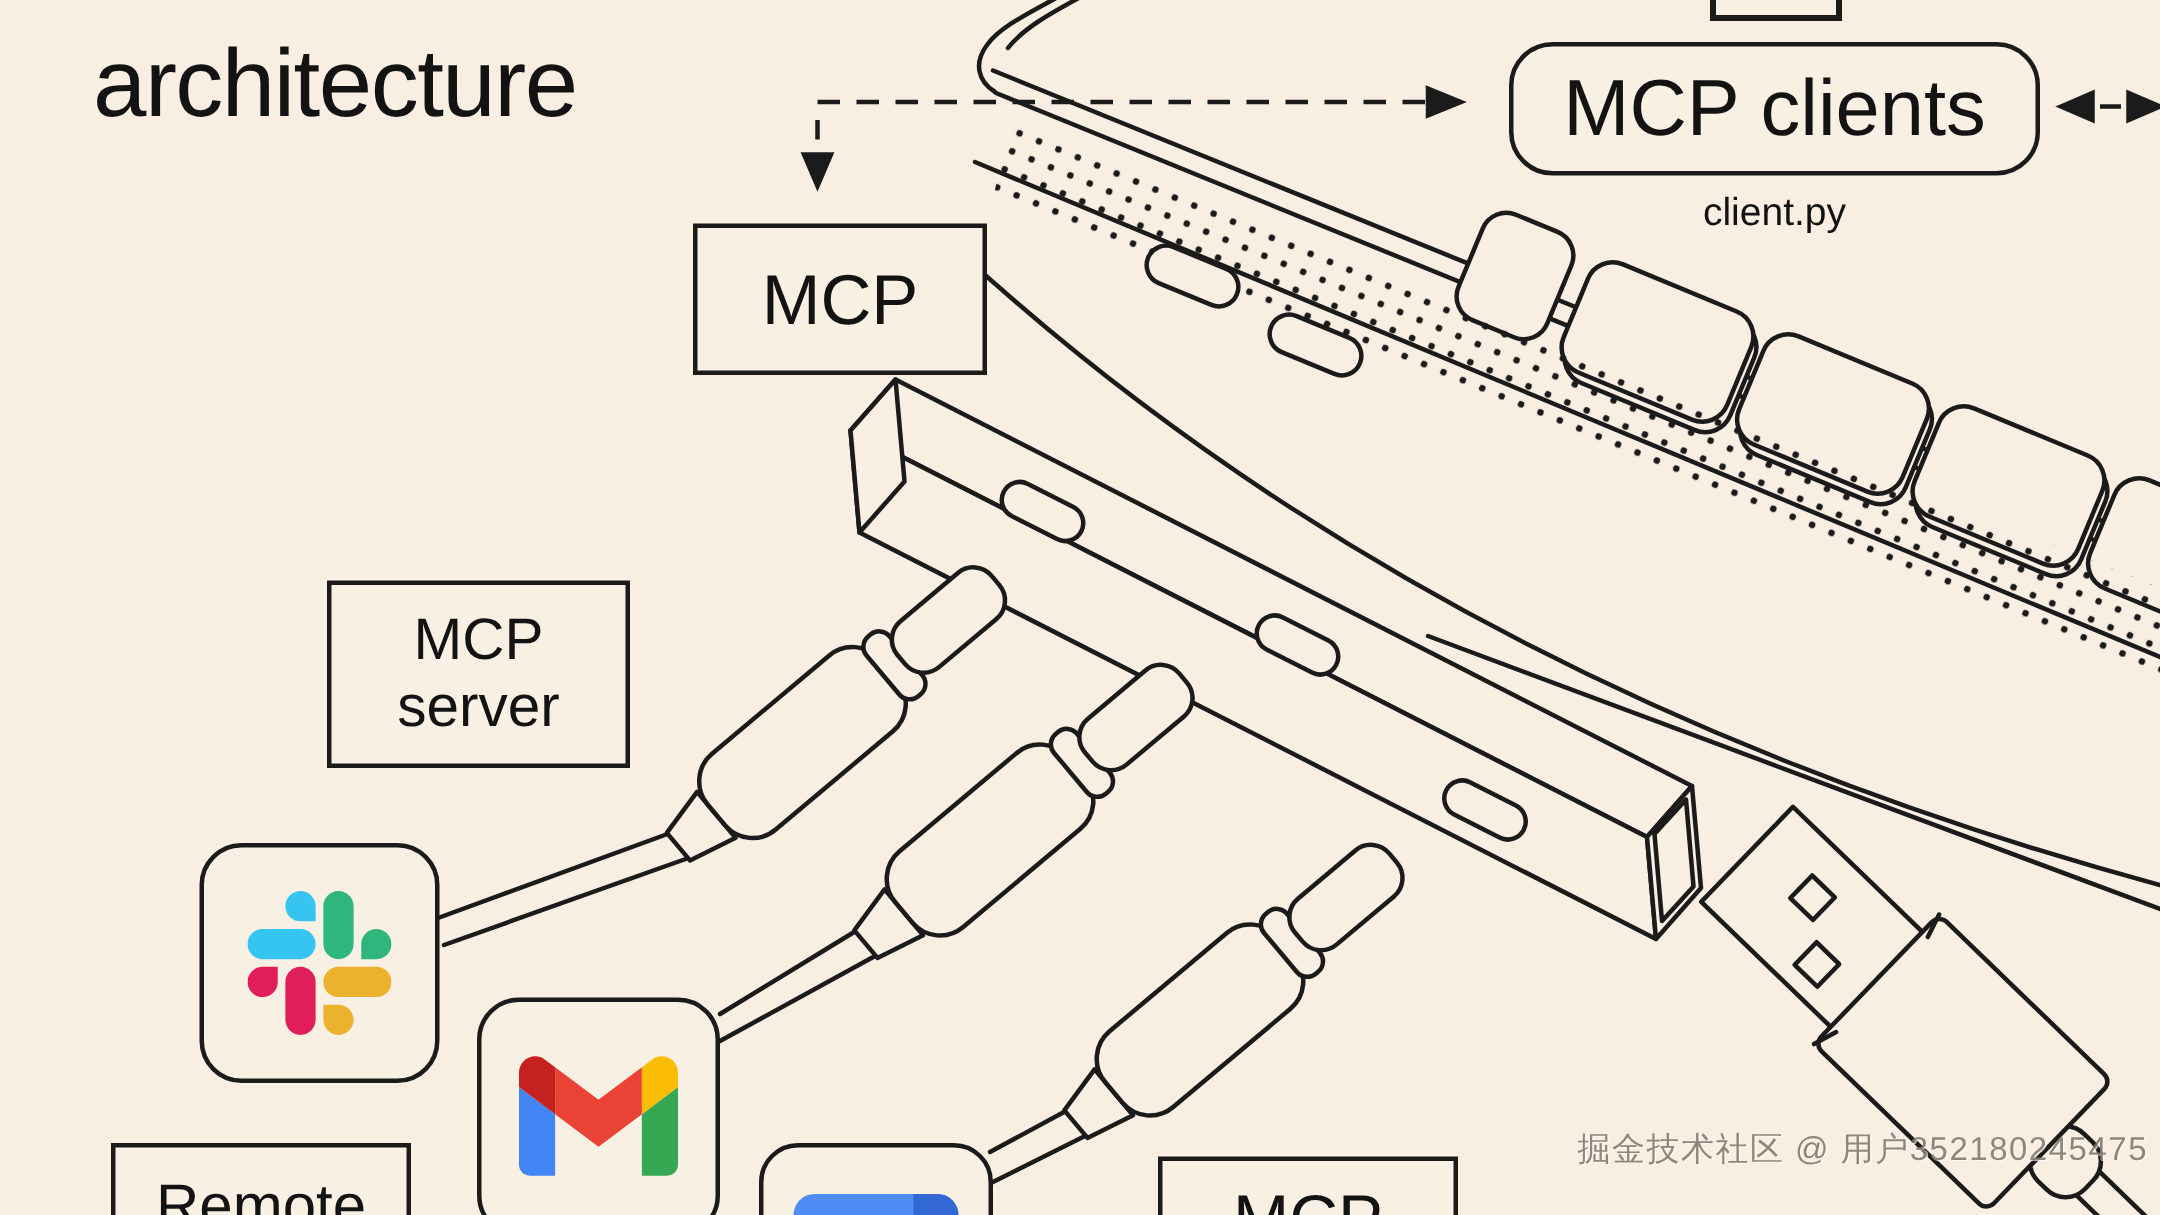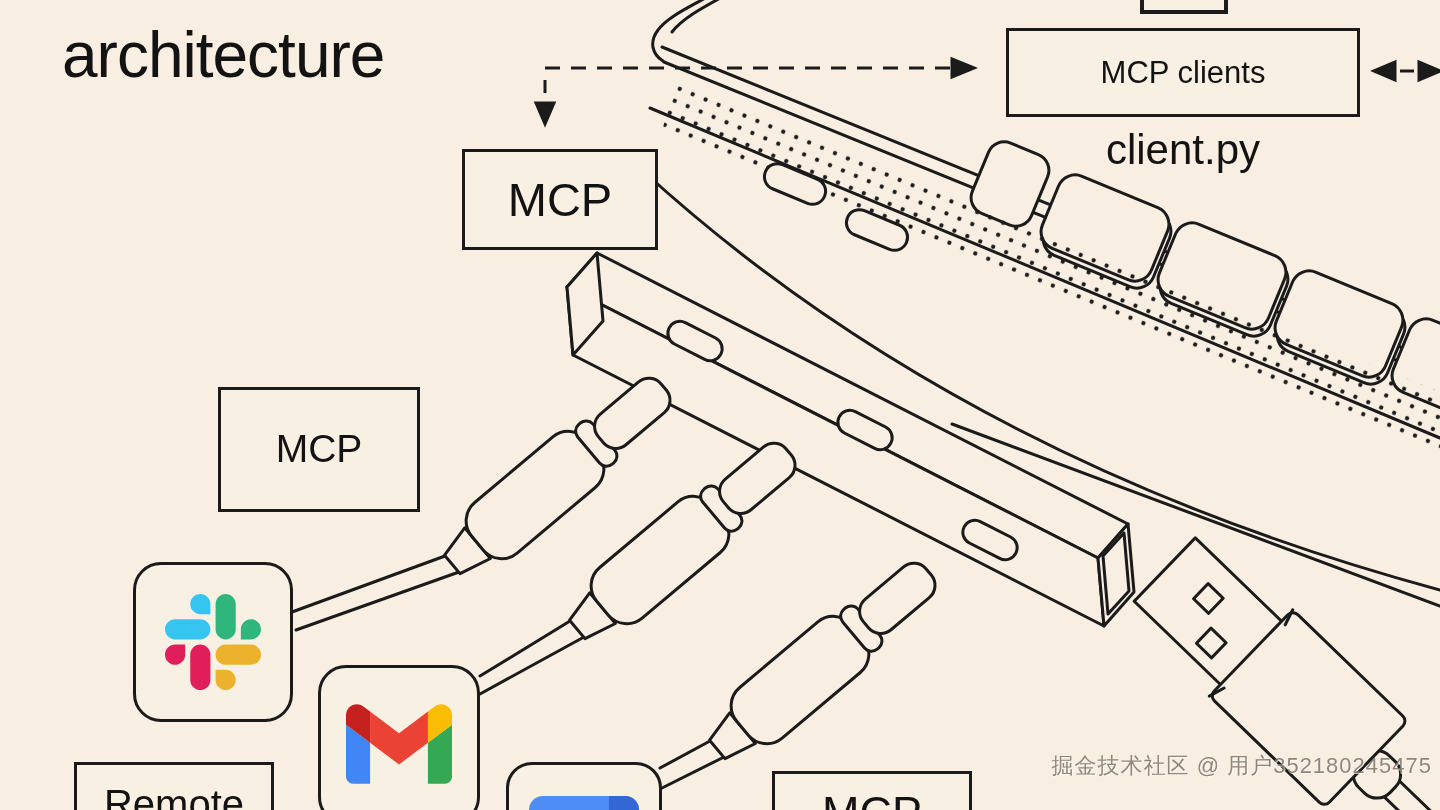--- a/index.html
+++ b/index.html
@@ -149,34 +149,35 @@
       <path fill="none" d="M1400,71 L1414,71"></path>
       <polygon points="1440,71 1419,62 1419,80"></polygon>
     </g>
   </g>
 </svg>
 
 <div class="page-title">architecture</div>
 
 <div class="label-box" style="left:1140px;top:-22px;width:88px;height:36px;border-width:4px;"></div>
 
-<div class="label-box" style="left:1006px;top:28px;width:354px;height:89px;font-size:31px;font-weight:500;">
+<div class="label-box" style="left:1006px;top:28px;width:354px;height:89px;font-size:53px;font-weight:500;border-radius:29px;">
   <span>MCP clients</span>
 </div>
 
-<div class="caption" style="left:1006px;top:126px;width:354px;font-size:42px;font-weight:500;">
+<div class="caption" style="left:1006px;top:126px;width:354px;font-size:26px;font-weight:500;">
   <span>client.py</span>
 </div>
 
 <div class="label-box" style="left:462px;top:149px;width:196px;height:101px;font-size:47px;font-weight:500;">
   <span>MCP</span>
 </div>
 
 <div class="label-box" style="left:218px;top:387px;width:202px;height:125px;font-size:39px;font-weight:500;line-height:1.15;flex-direction:column;">
   <span>MCP</span>
+  <span>server</span>
 </div>
 
 <div class="label-box" style="left:74px;top:762px;width:200px;height:84px;font-size:40px;font-weight:500;">
   <span>Remote</span>
 </div>
 
 <div class="label-box" style="left:772px;top:771px;width:200px;height:84px;font-size:45px;font-weight:500;">
   <span>MCP</span>
 </div>
 

